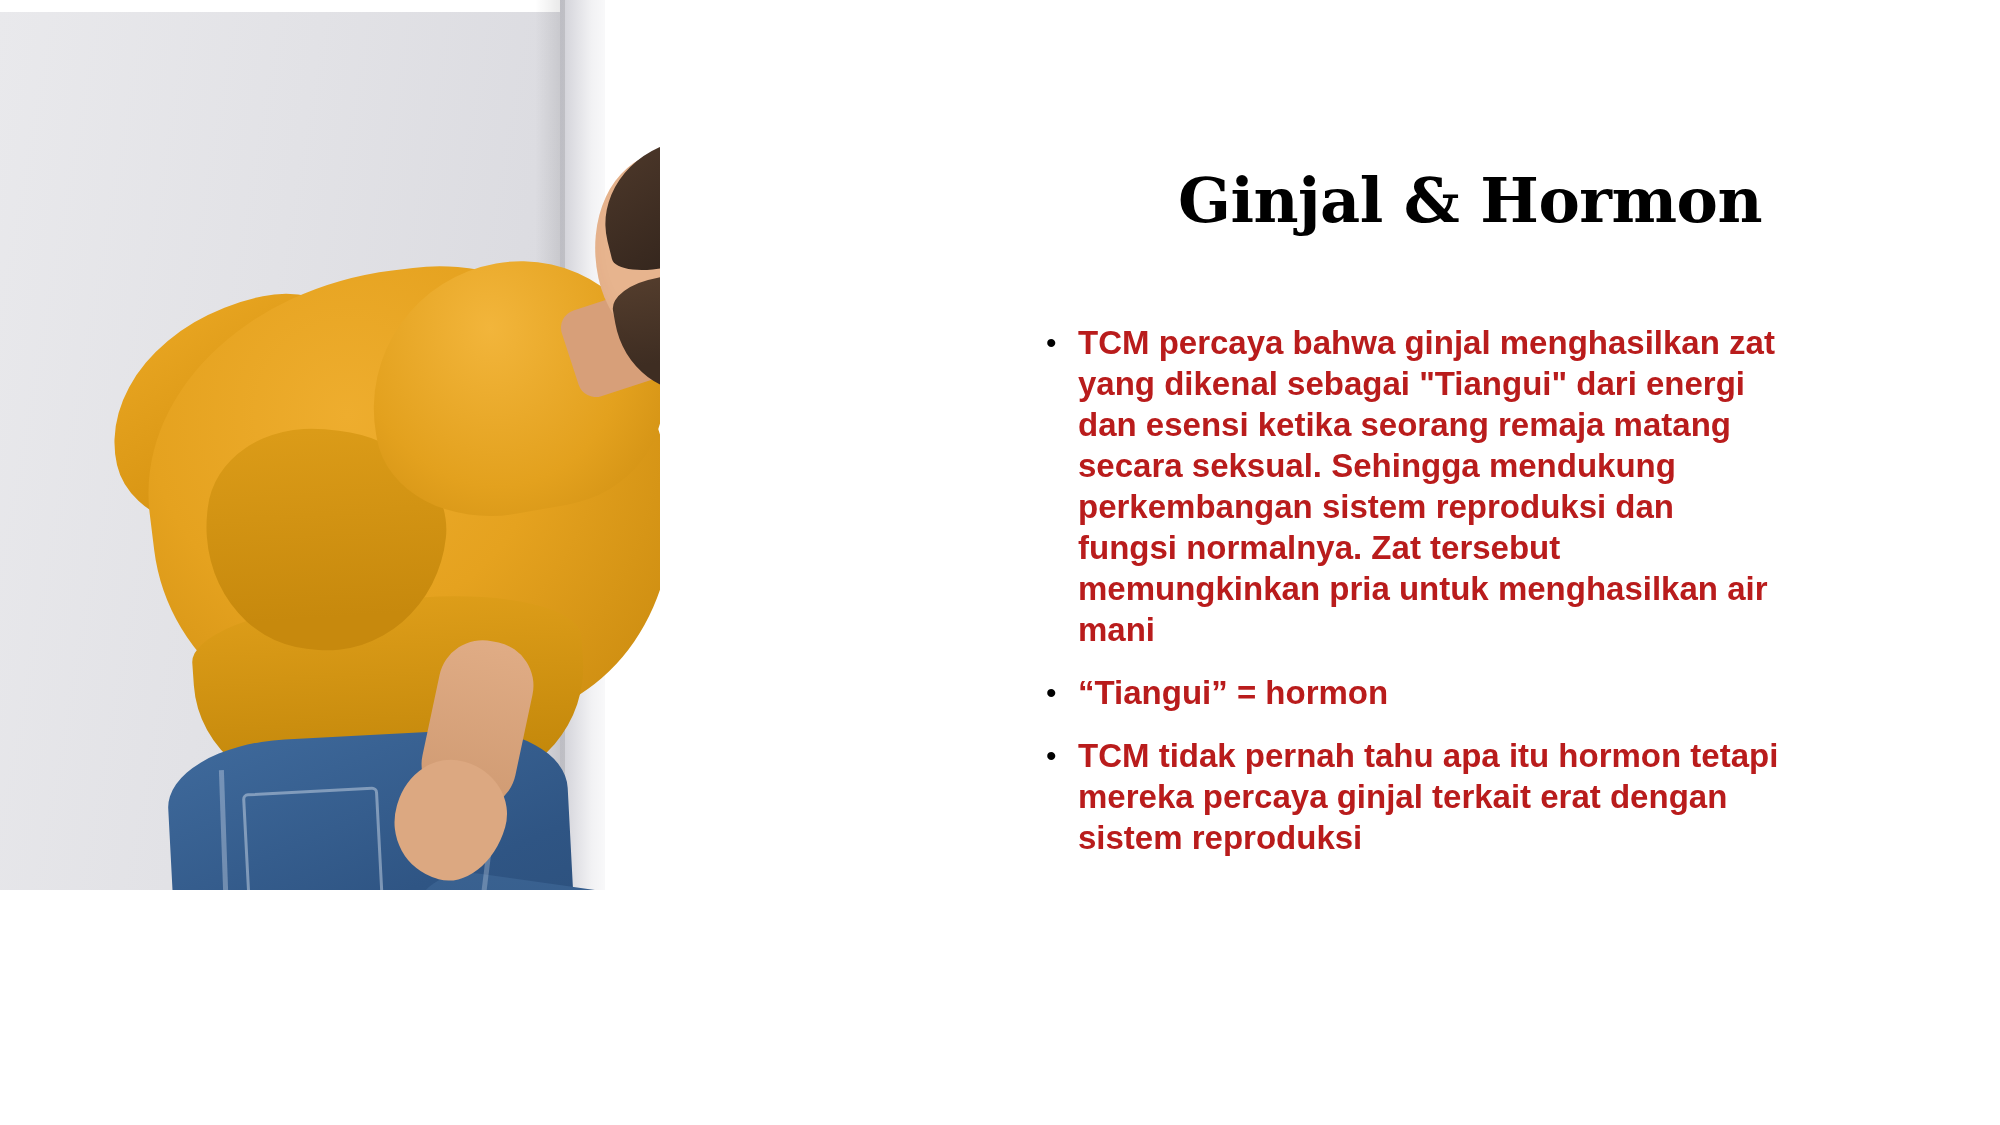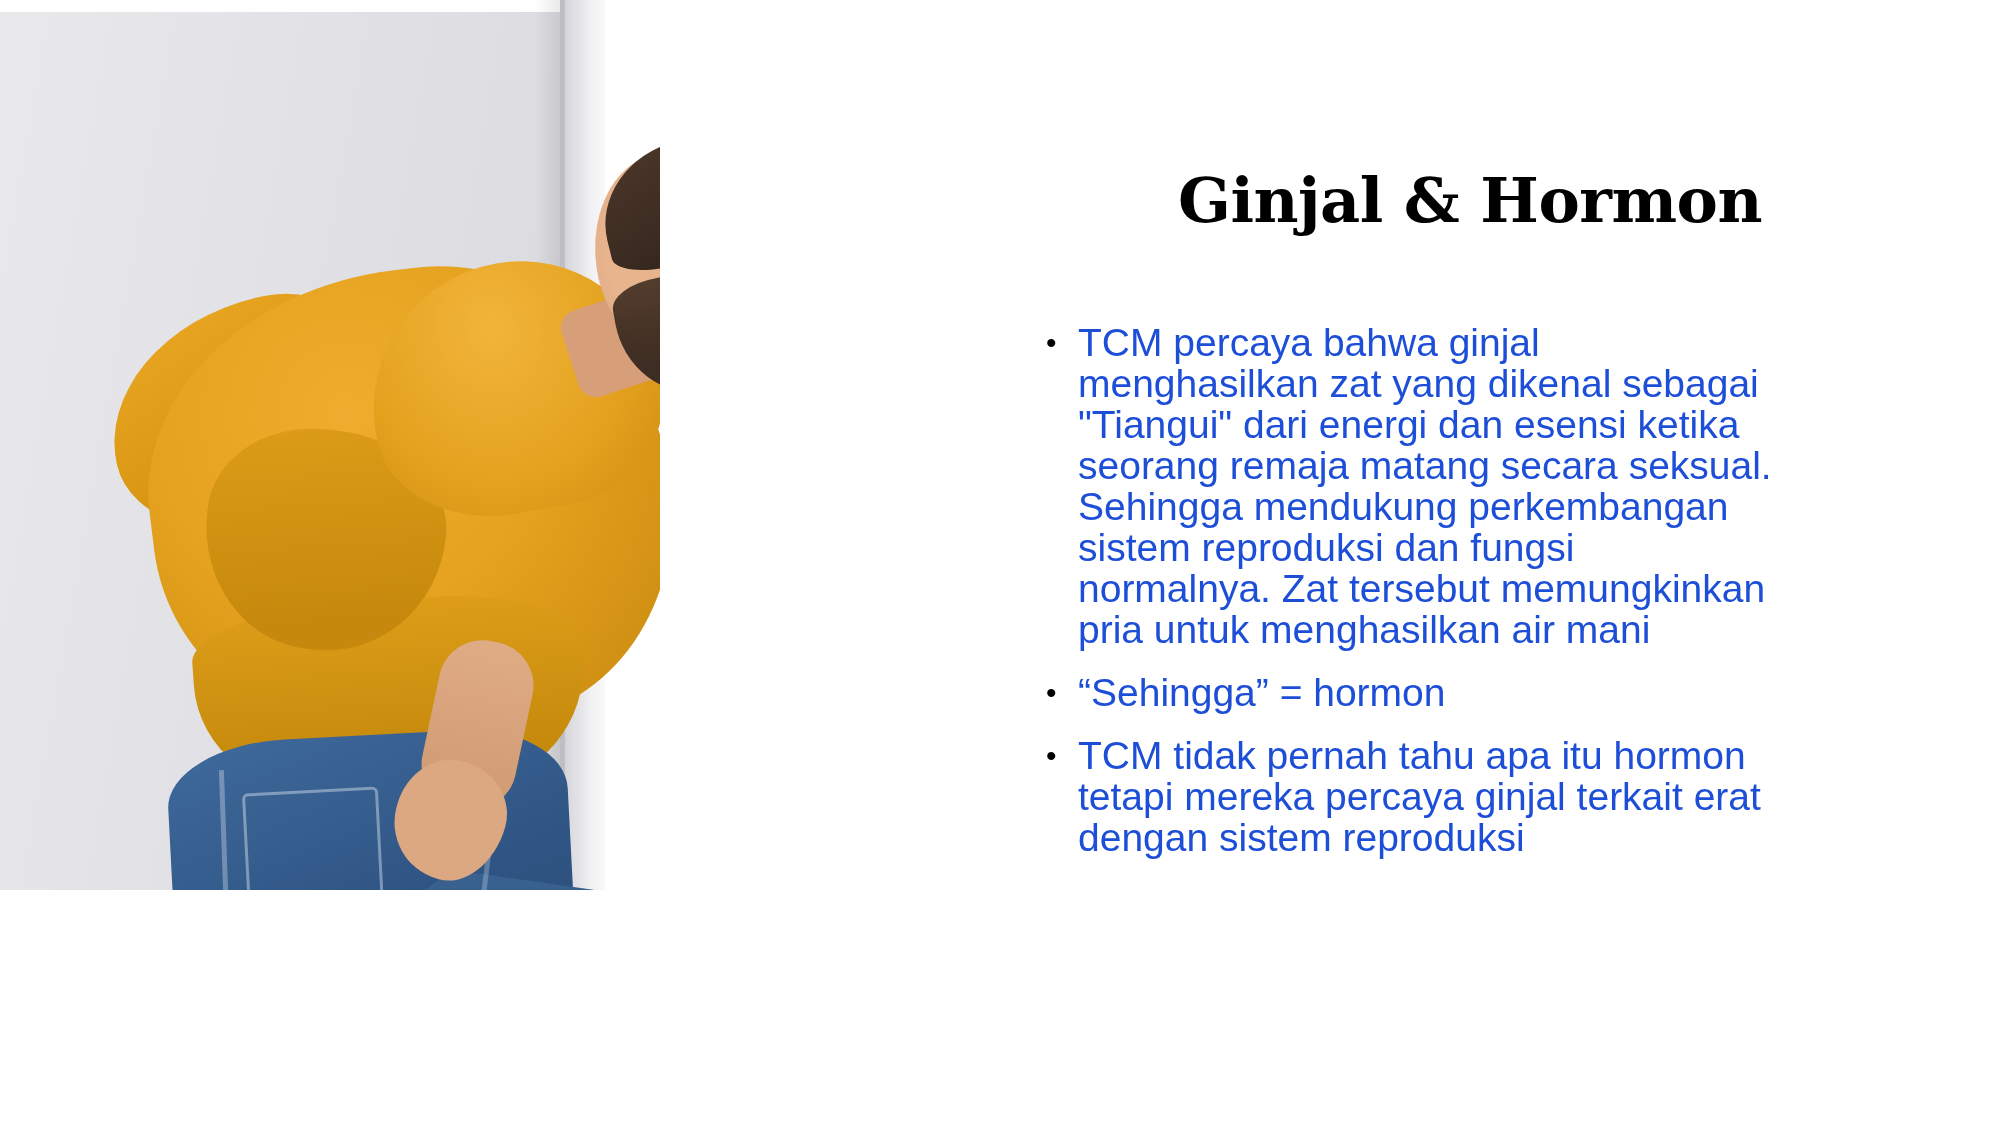--- a/index.html
+++ b/index.html
@@ -256,23 +256,24 @@
     flex: 0 0 38px;
     font-size: 30px;
     line-height: 41px;
     color: #000;
     text-align: left;
     padding-left: 6px;
     box-sizing: border-box;
   }
   .bullet-text {
     flex: 1 1 auto;
-    font-size: 39px;
+    font-size: 33px;
     line-height: 41px;
-    color: #1d4ed8;
+    color: #b91c1c;
+    font-weight: bold;
   }
   .bullet.wide .bullet-text { max-width: 700px; }
 
   
   .logo {
     position: absolute;
     left: 0px;
     top: 918px;
     display: flex;
     align-items: stretch;
@@ -343,21 +344,21 @@
 
     <div class="bullets">
 
       <div class="bullet wide">
         <div class="bullet-dot">•</div>
         <div class="bullet-text">TCM percaya bahwa ginjal menghasilkan zat yang dikenal sebagai "Tiangui" dari energi dan esensi ketika seorang remaja matang secara seksual. Sehingga mendukung perkembangan sistem reproduksi dan fungsi normalnya. Zat tersebut memungkinkan pria untuk menghasilkan air mani</div>
       </div>
 
       <div class="bullet">
         <div class="bullet-dot">•</div>
-        <div class="bullet-text">“Sehingga” = hormon</div>
+        <div class="bullet-text">“Tiangui” = hormon</div>
       </div>
 
       <div class="bullet">
         <div class="bullet-dot">•</div>
         <div class="bullet-text">TCM tidak pernah tahu apa itu hormon tetapi mereka percaya ginjal terkait erat dengan sistem reproduksi</div>
       </div>
 
     </div>
 
     <div class="logo">

